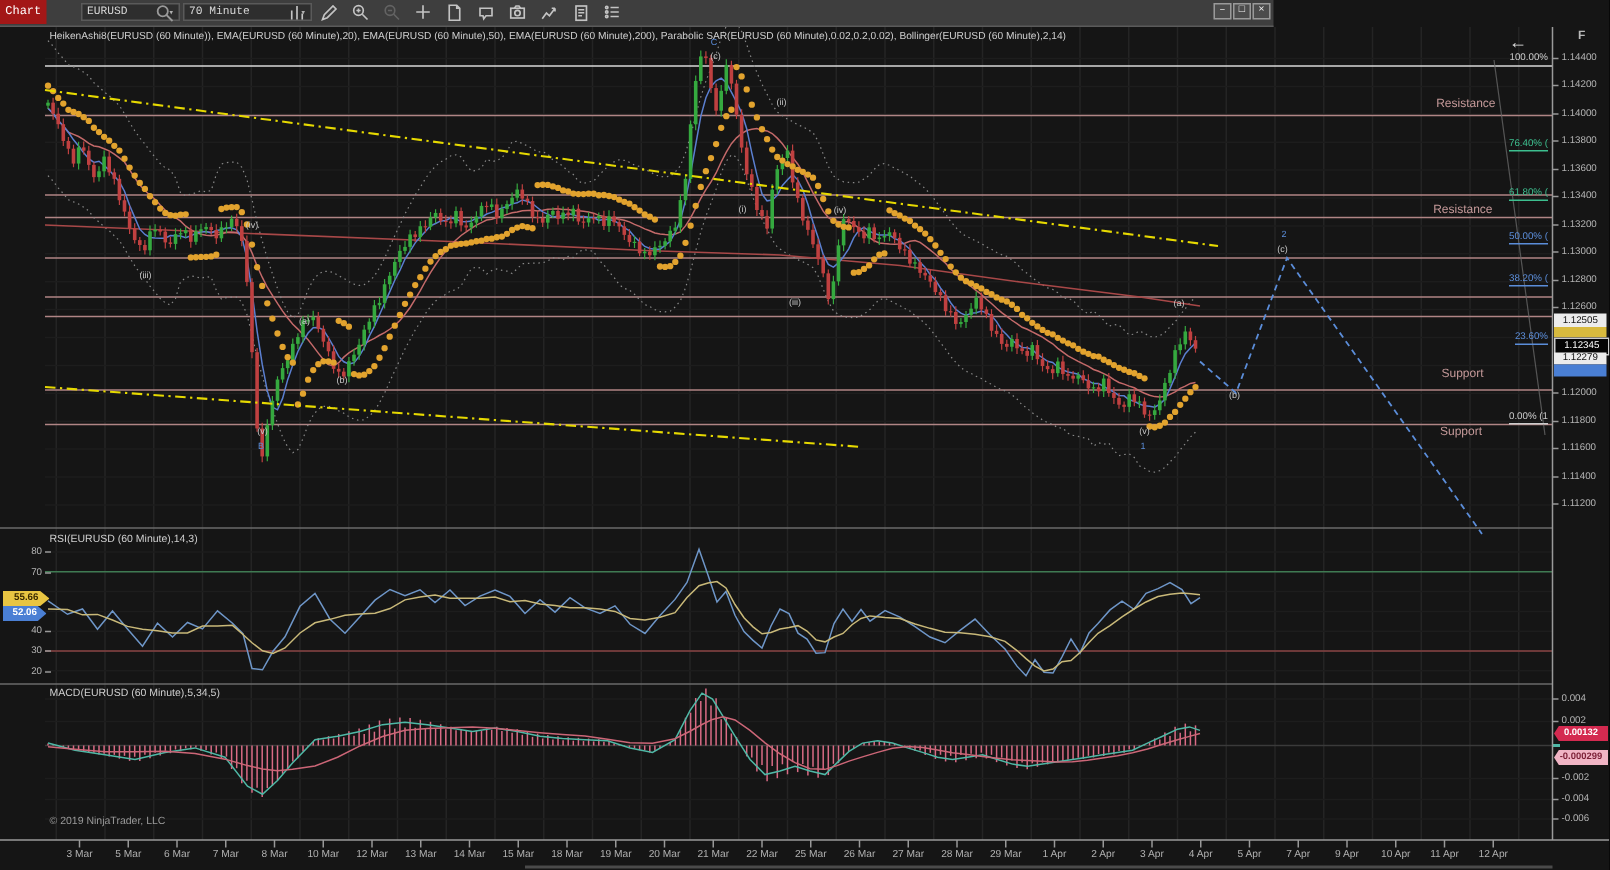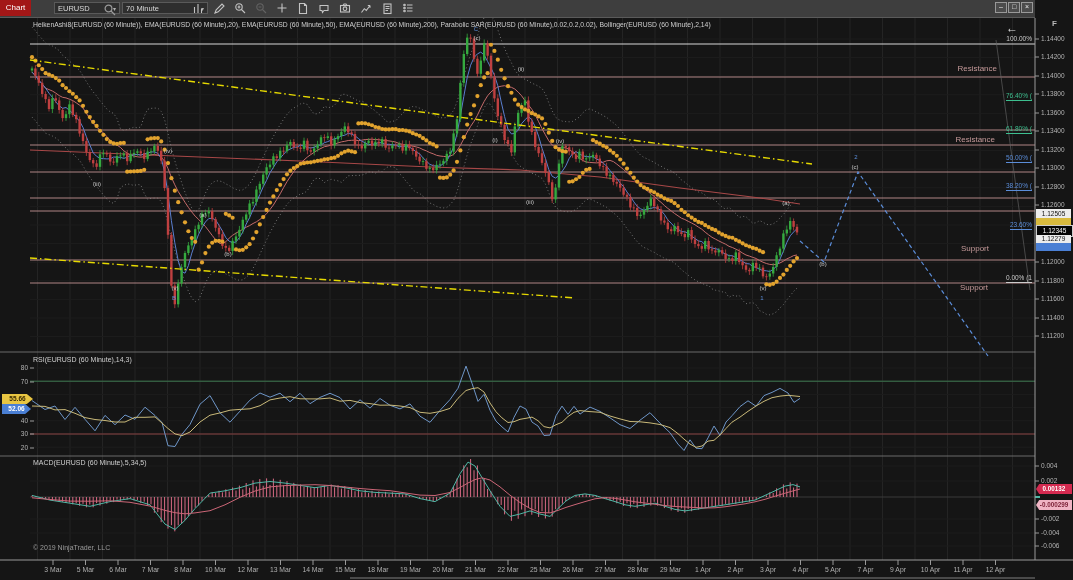--- a/index.html
+++ b/index.html
@@ -1,20 +1,20 @@
 <!DOCTYPE html>
 <html><head>
 <meta charset="utf-8">
 <style>
   html,body{margin:0;padding:0;background:#000;}
   #app{position:relative;width:1073px;height:580px;overflow:hidden;background:#151515;
        font-family:"Liberation Sans",sans-serif;-webkit-font-smoothing:none;}
   
-  #titlebar{position:absolute;left:0;top:0;width:1035px;height:17px;background:#3e3e3e;
-            border-bottom:1px solid #5a5a5a;z-index:10;}
+  #titlebar{position:absolute;left:0;top:0;width:849px;height:17px;background:#3e3e3e;
+            border-bottom:1px solid #5a5a5a;z-index:10;font-family:Liberation Mono, monospace;}
   #chart-tab{position:absolute;left:0;top:0;width:31px;height:16px;background:#a31717;color:#fff;
              font-size:8px;line-height:16px;text-align:center;}
   .combo{position:absolute;top:2px;height:12px;background:#2e2e2e;border:1px solid #5a5a5a;
          color:#d8d8d8;font-size:7.5px;display:flex;align-items:center;justify-content:space-between;
          padding:0 3px;box-sizing:border-box;}
   #instrument-combo{left:34px;width:66px;margin-left:20px;}
   #interval-combo{left:122px;width:86px;}
   .chev{font-size:6px;color:#b0b0b0;margin-left:4px;}
   #search-btn{position:absolute;left:103px;top:2px;width:14px;height:13px;}
   #tool-icons{position:absolute;left:188px;top:1px;height:15px;display:flex;}

